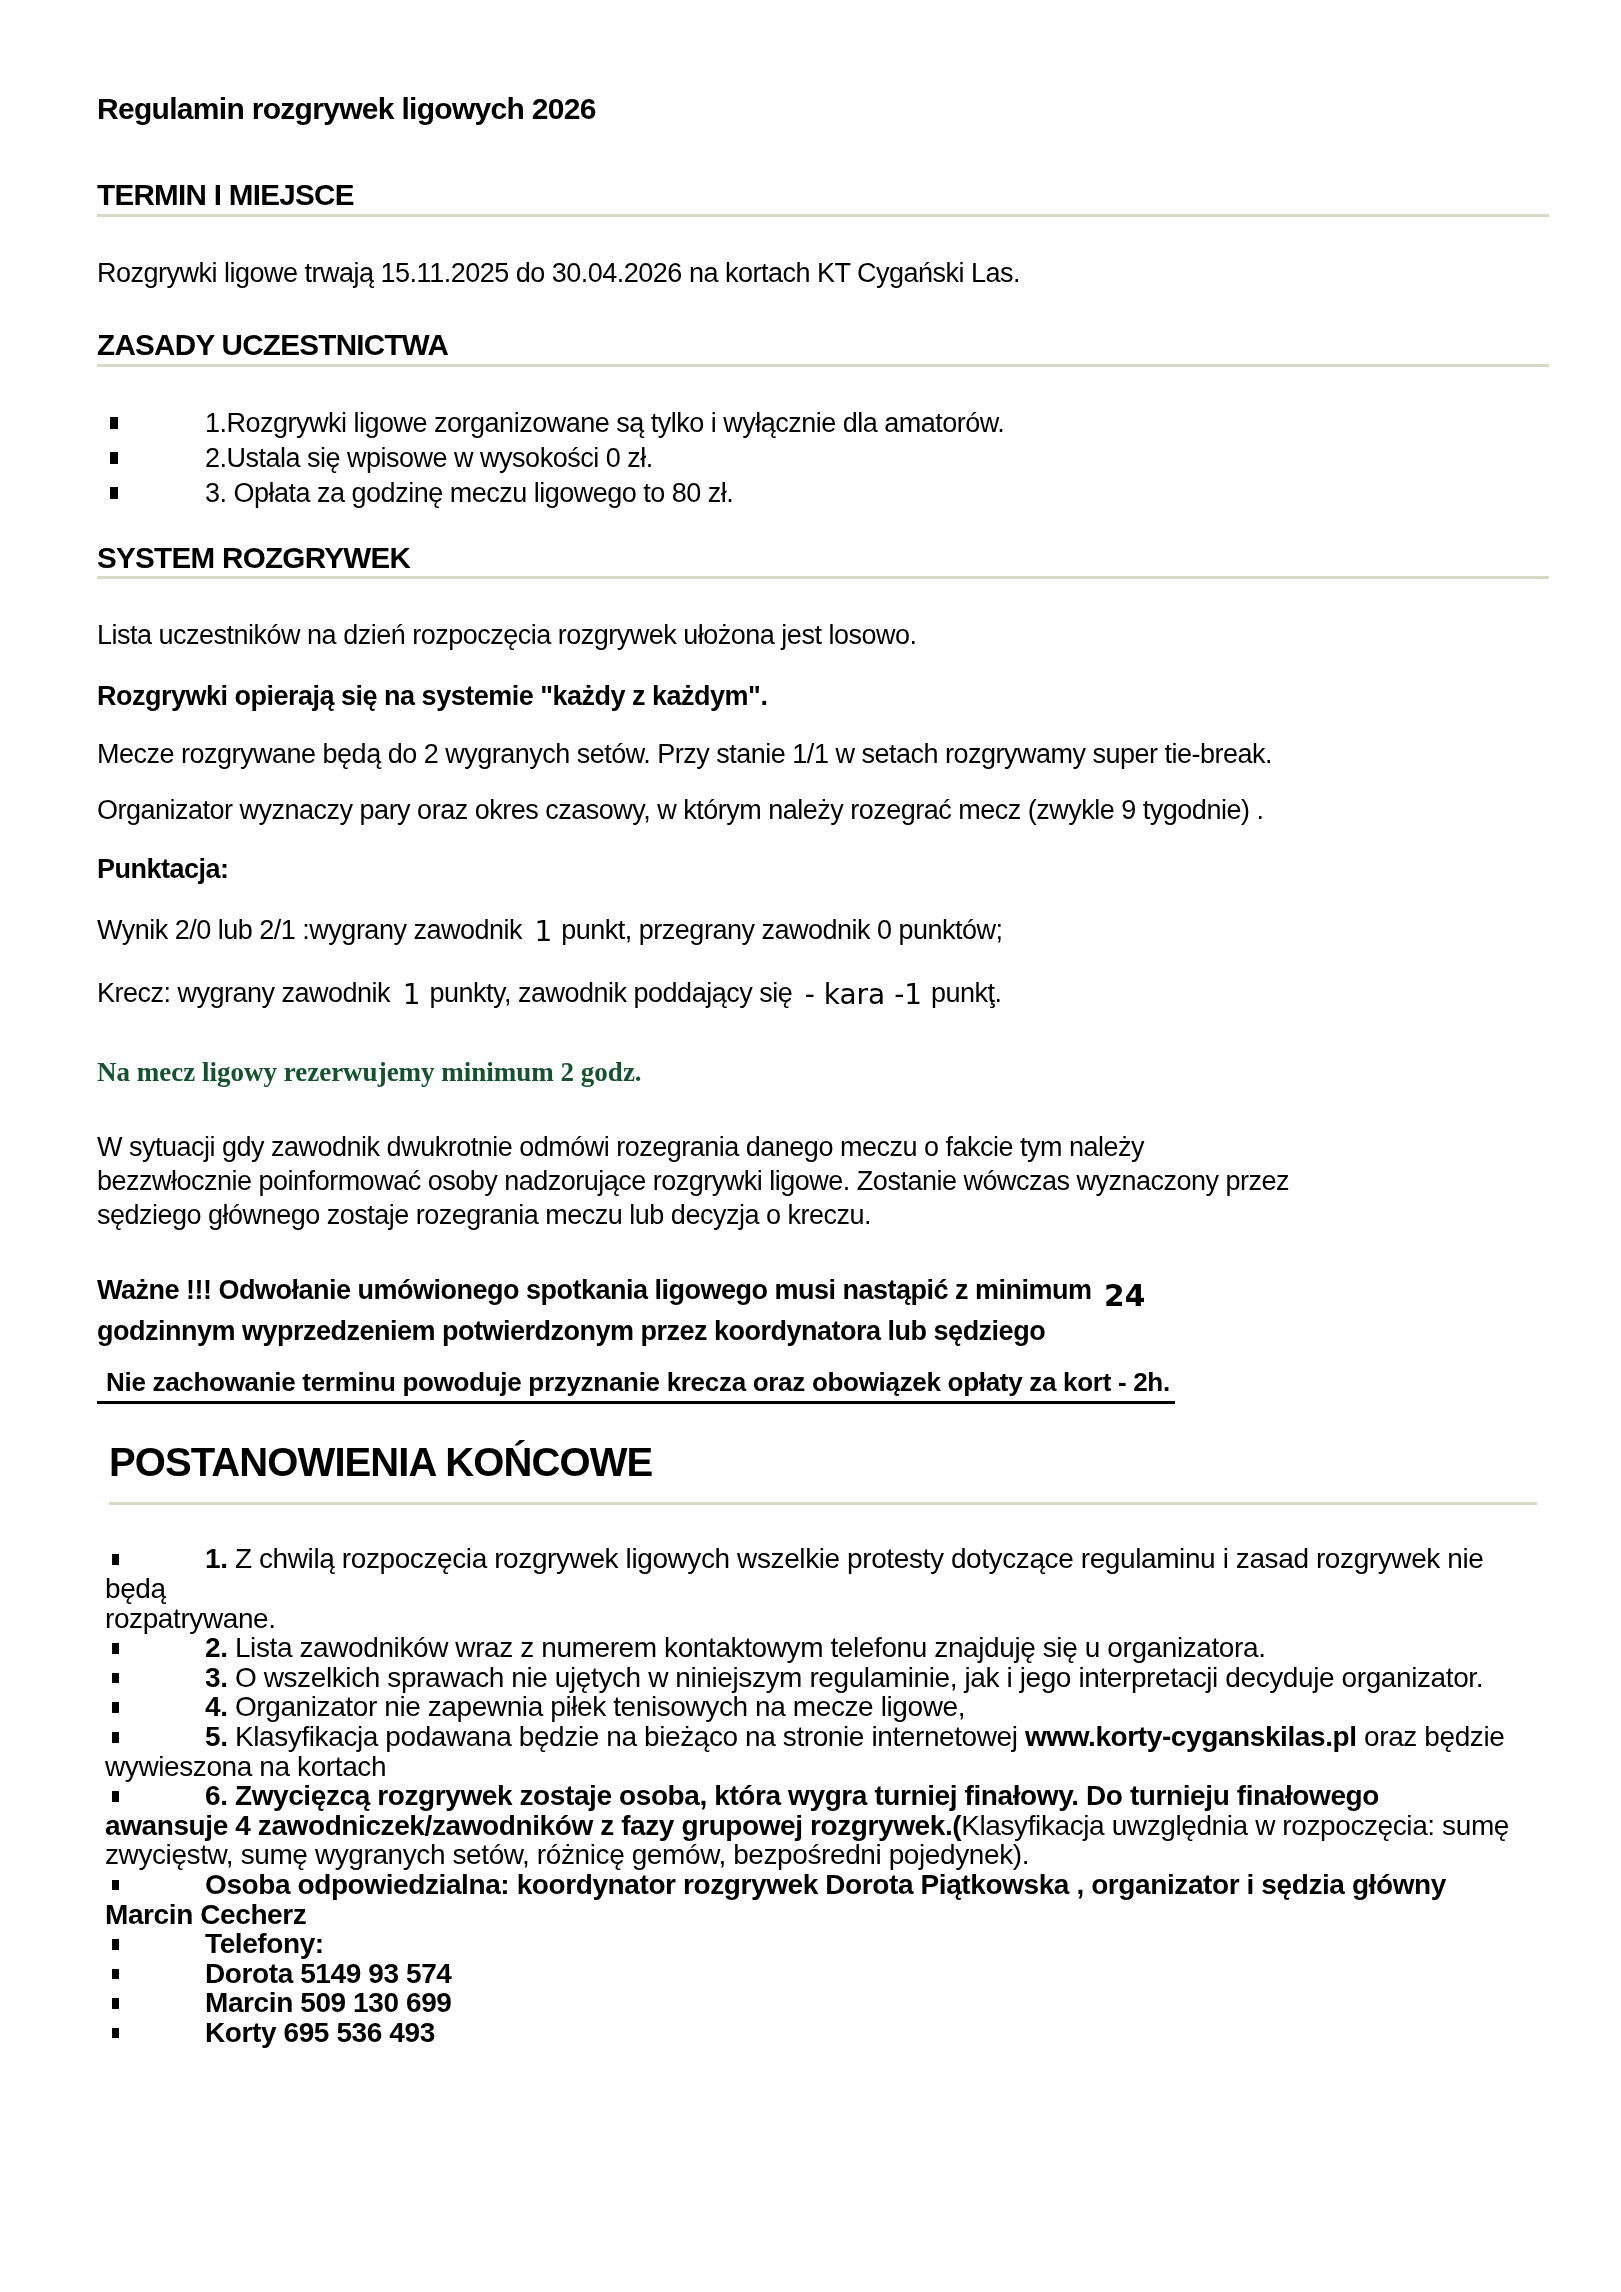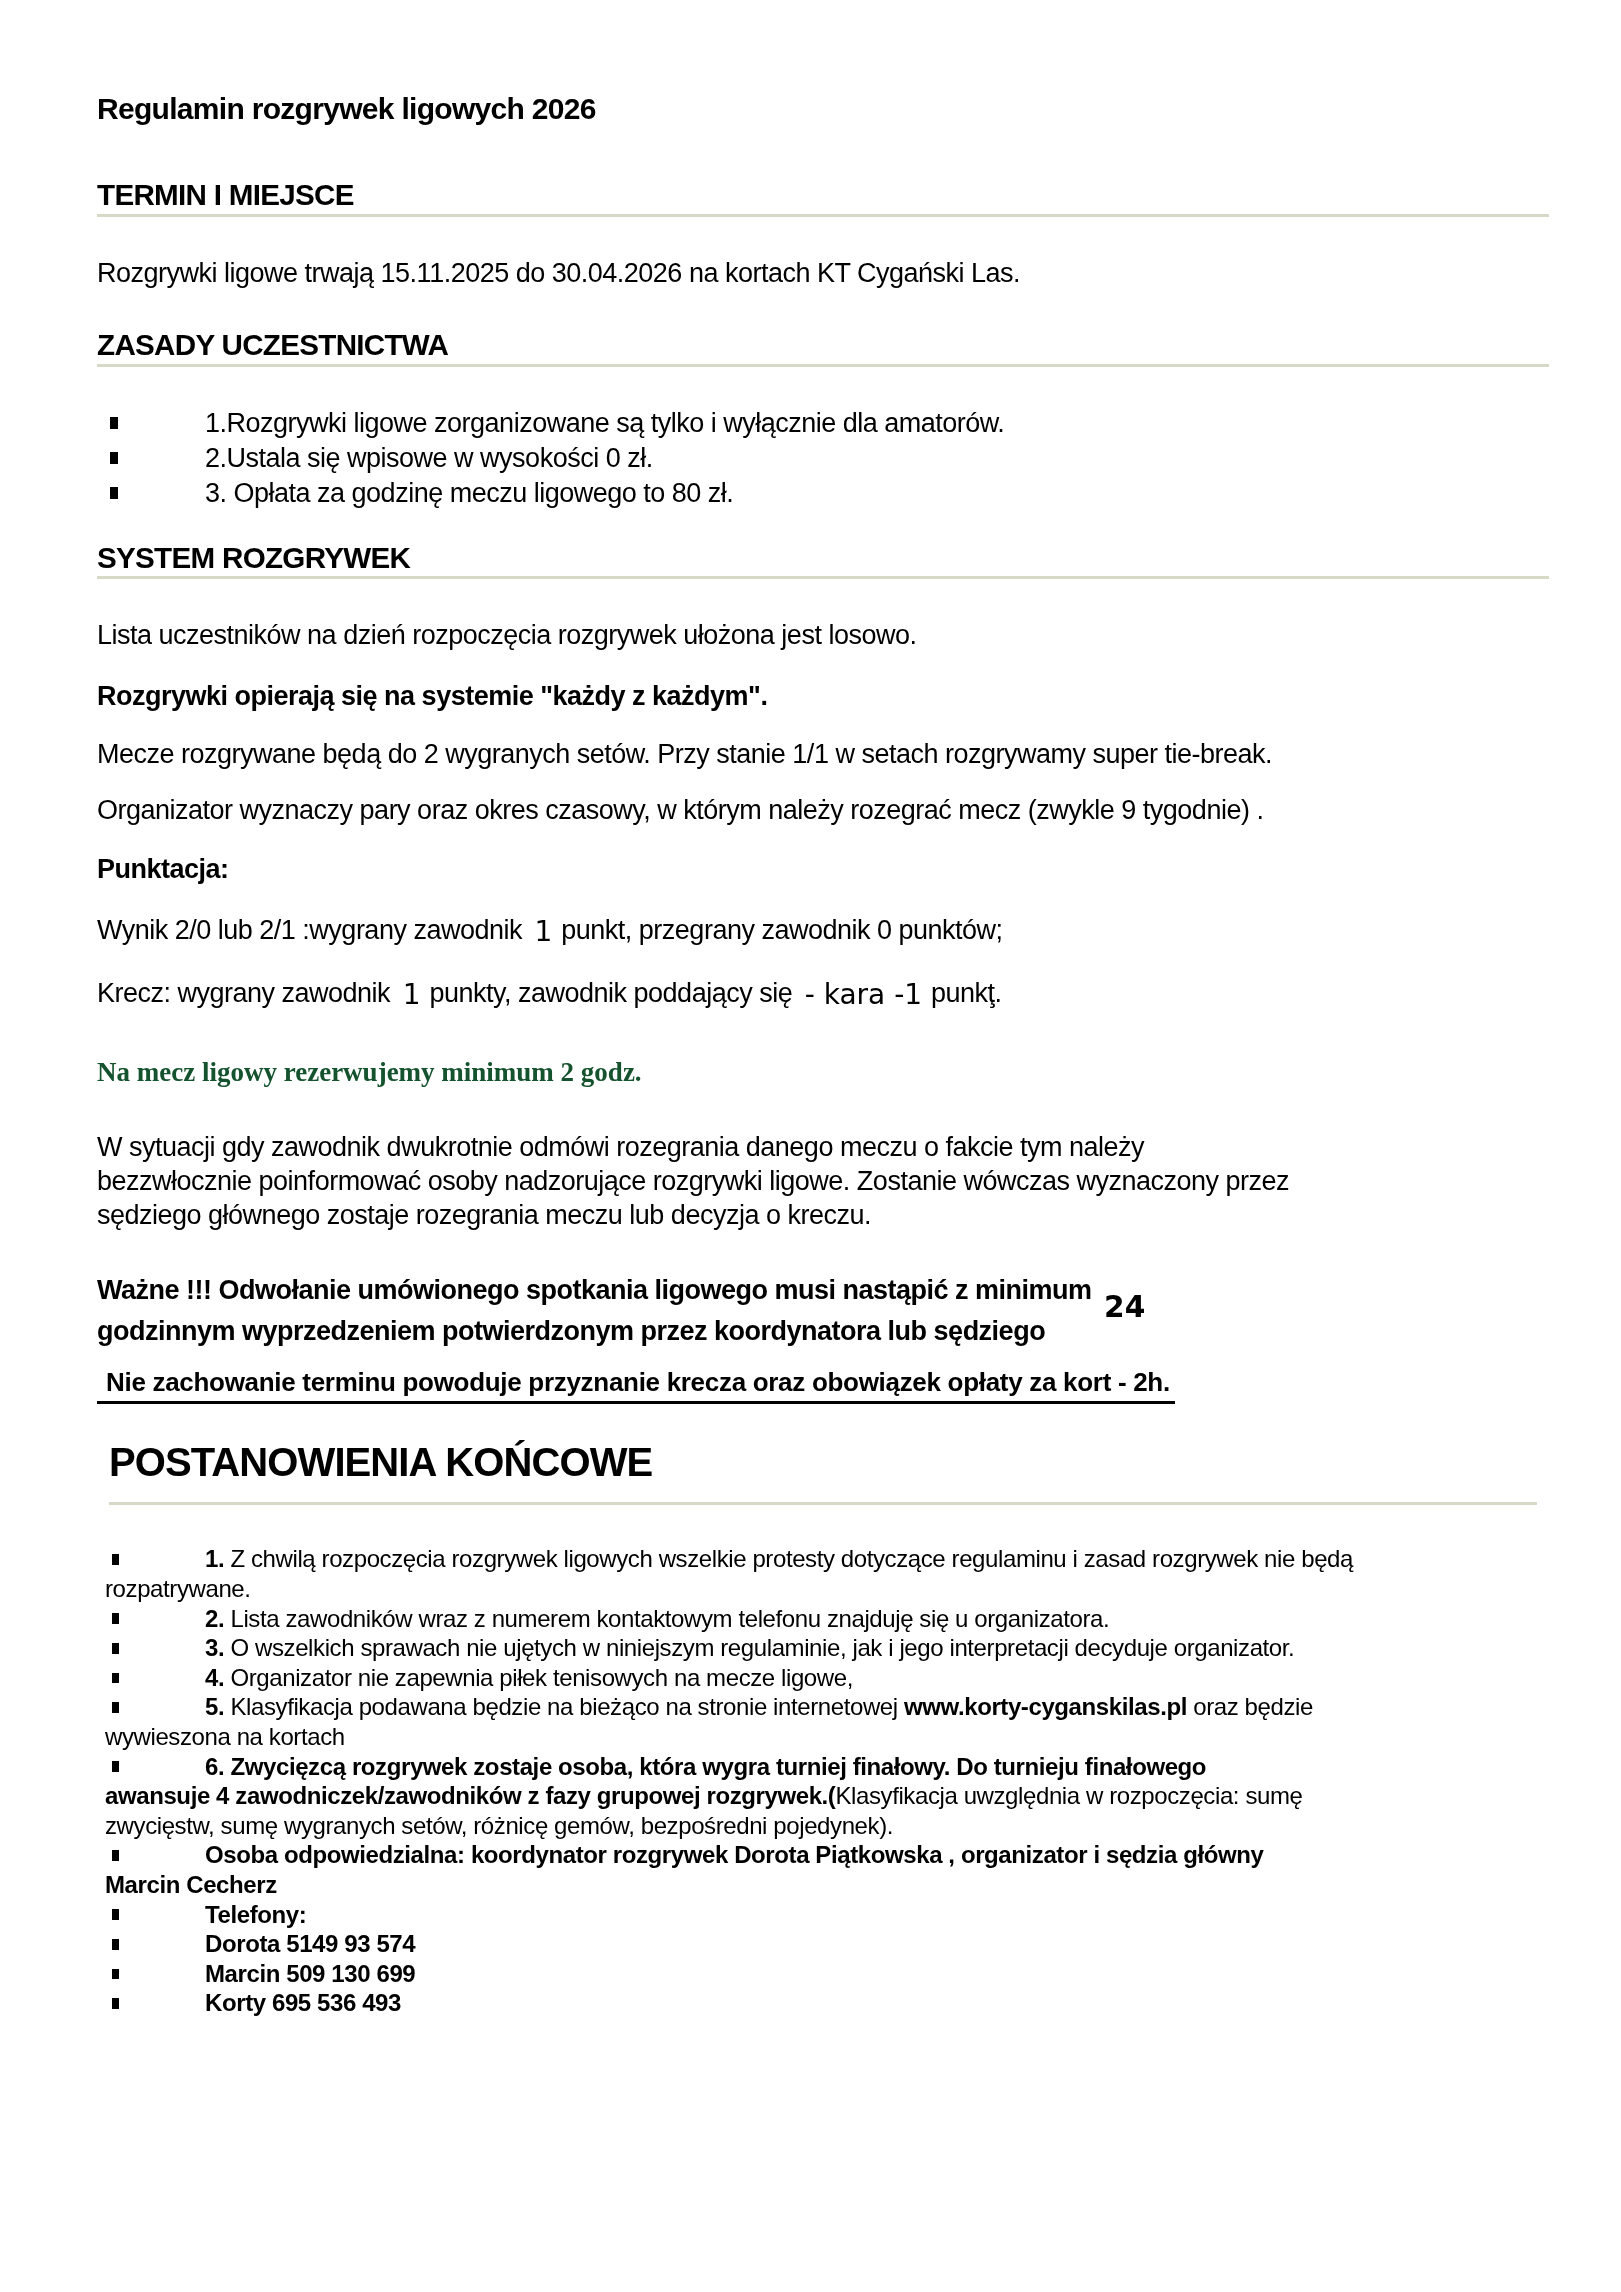--- a/index.html
+++ b/index.html
@@ -37,21 +37,21 @@
   
   .ins {
     font-family: "DejaVu Sans", sans-serif;
     font-size: 28px; line-height: 1;
     position: relative; top: 1.8px;
     margin: 0 9px 0 12.5px; letter-spacing: 0;
   }
   .ins24 {
     font-family: "DejaVu Sans", sans-serif;
     font-size: 29.6px; font-weight: 700; line-height: 1;
-    position: relative; top: 18px; margin-left: 12.5px; letter-spacing: 0;
+    position: relative; top: 7px; margin-left: 12.5px; letter-spacing: 0;
   }
 
   .red-note {
     font-family: "Liberation Serif", serif;
     font-weight: 700; color: #14532d;
     font-size: 27px; line-height: 34px; margin: 0;
   }
 
   .wazne { font-size: 27px; font-weight: 700; line-height: 41px; margin: 0; letter-spacing: -0.5px; }
 
@@ -65,21 +65,21 @@
   
   .doc-list { list-style: none; margin: 8px; padding: 0; }
   .doc-list li { position: relative; text-indent: 100px; }
   .sq {
     position: absolute; display: block;
     background: #000000;
   }
   .zasady-list { font-size: 27px; line-height: 35px; letter-spacing: -0.5px; }
   .zasady-list .sq { left: 5.4px; top: 11.6px; width: 8px; height: 11.6px; }
 
-  .final-list { font-size: 24px; line-height: 29.6px; letter-spacing: -0.4px; }
+  .final-list { font-size: 28px; line-height: 29.6px; letter-spacing: -0.4px; }
   .final-list .sq { left: 7.2px; top: 9.9px; width: 7.2px; height: 10.7px; }
   .final-list .num { font-weight: 700; }
   .final-list .b, .b { font-weight: 700; }
 
   
   .mt16 { margin-top: 14.3px; } .mt24 { margin-top: 21.5px; } .mt27 { margin-top: 24px; }
   .mt28 { margin-top: 25px; } .mt30 { margin-top: 27px; } .mt33 { margin-top: 29.6px; }
   .mt34 { margin-top: 30px; } .mt40 { margin-top: 36px; } .mt42 { margin-top: 38px; }
   .mt44 { margin-top: 39px; } .mt46 { margin-top: 41px; } .mt50 { margin-top: 45px; } .mt56 { margin-top: 50px; }
 </style>

